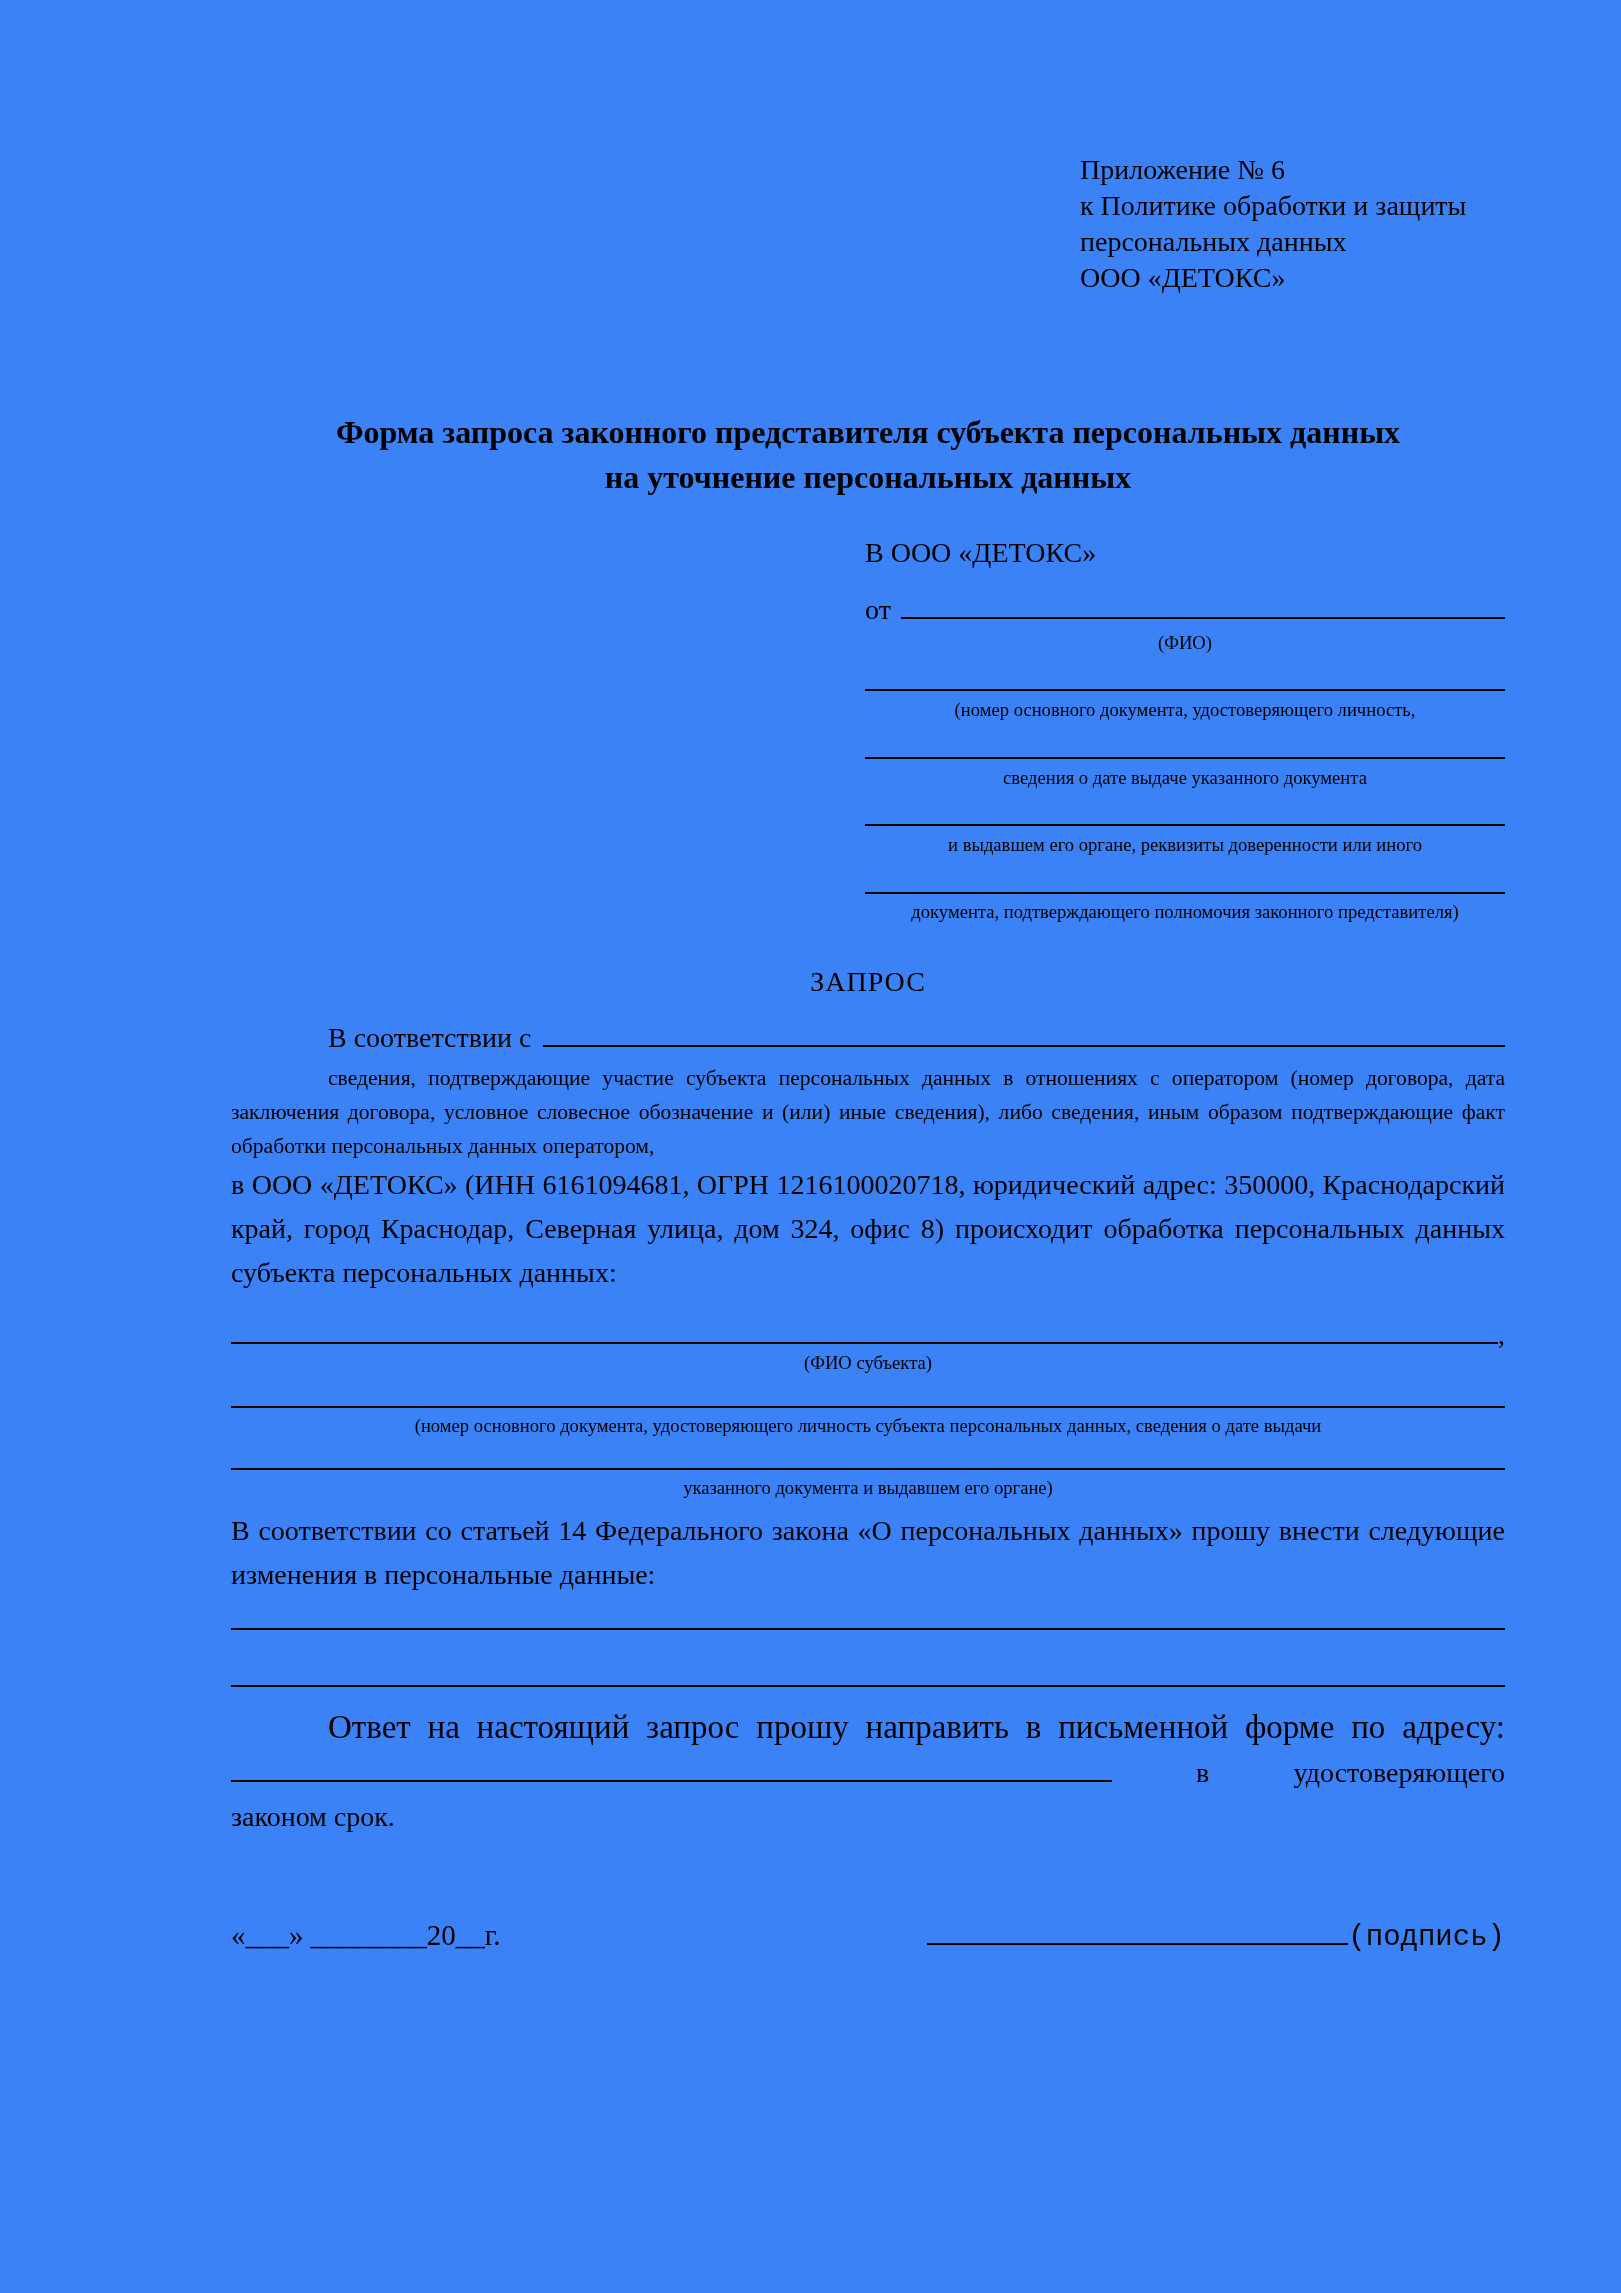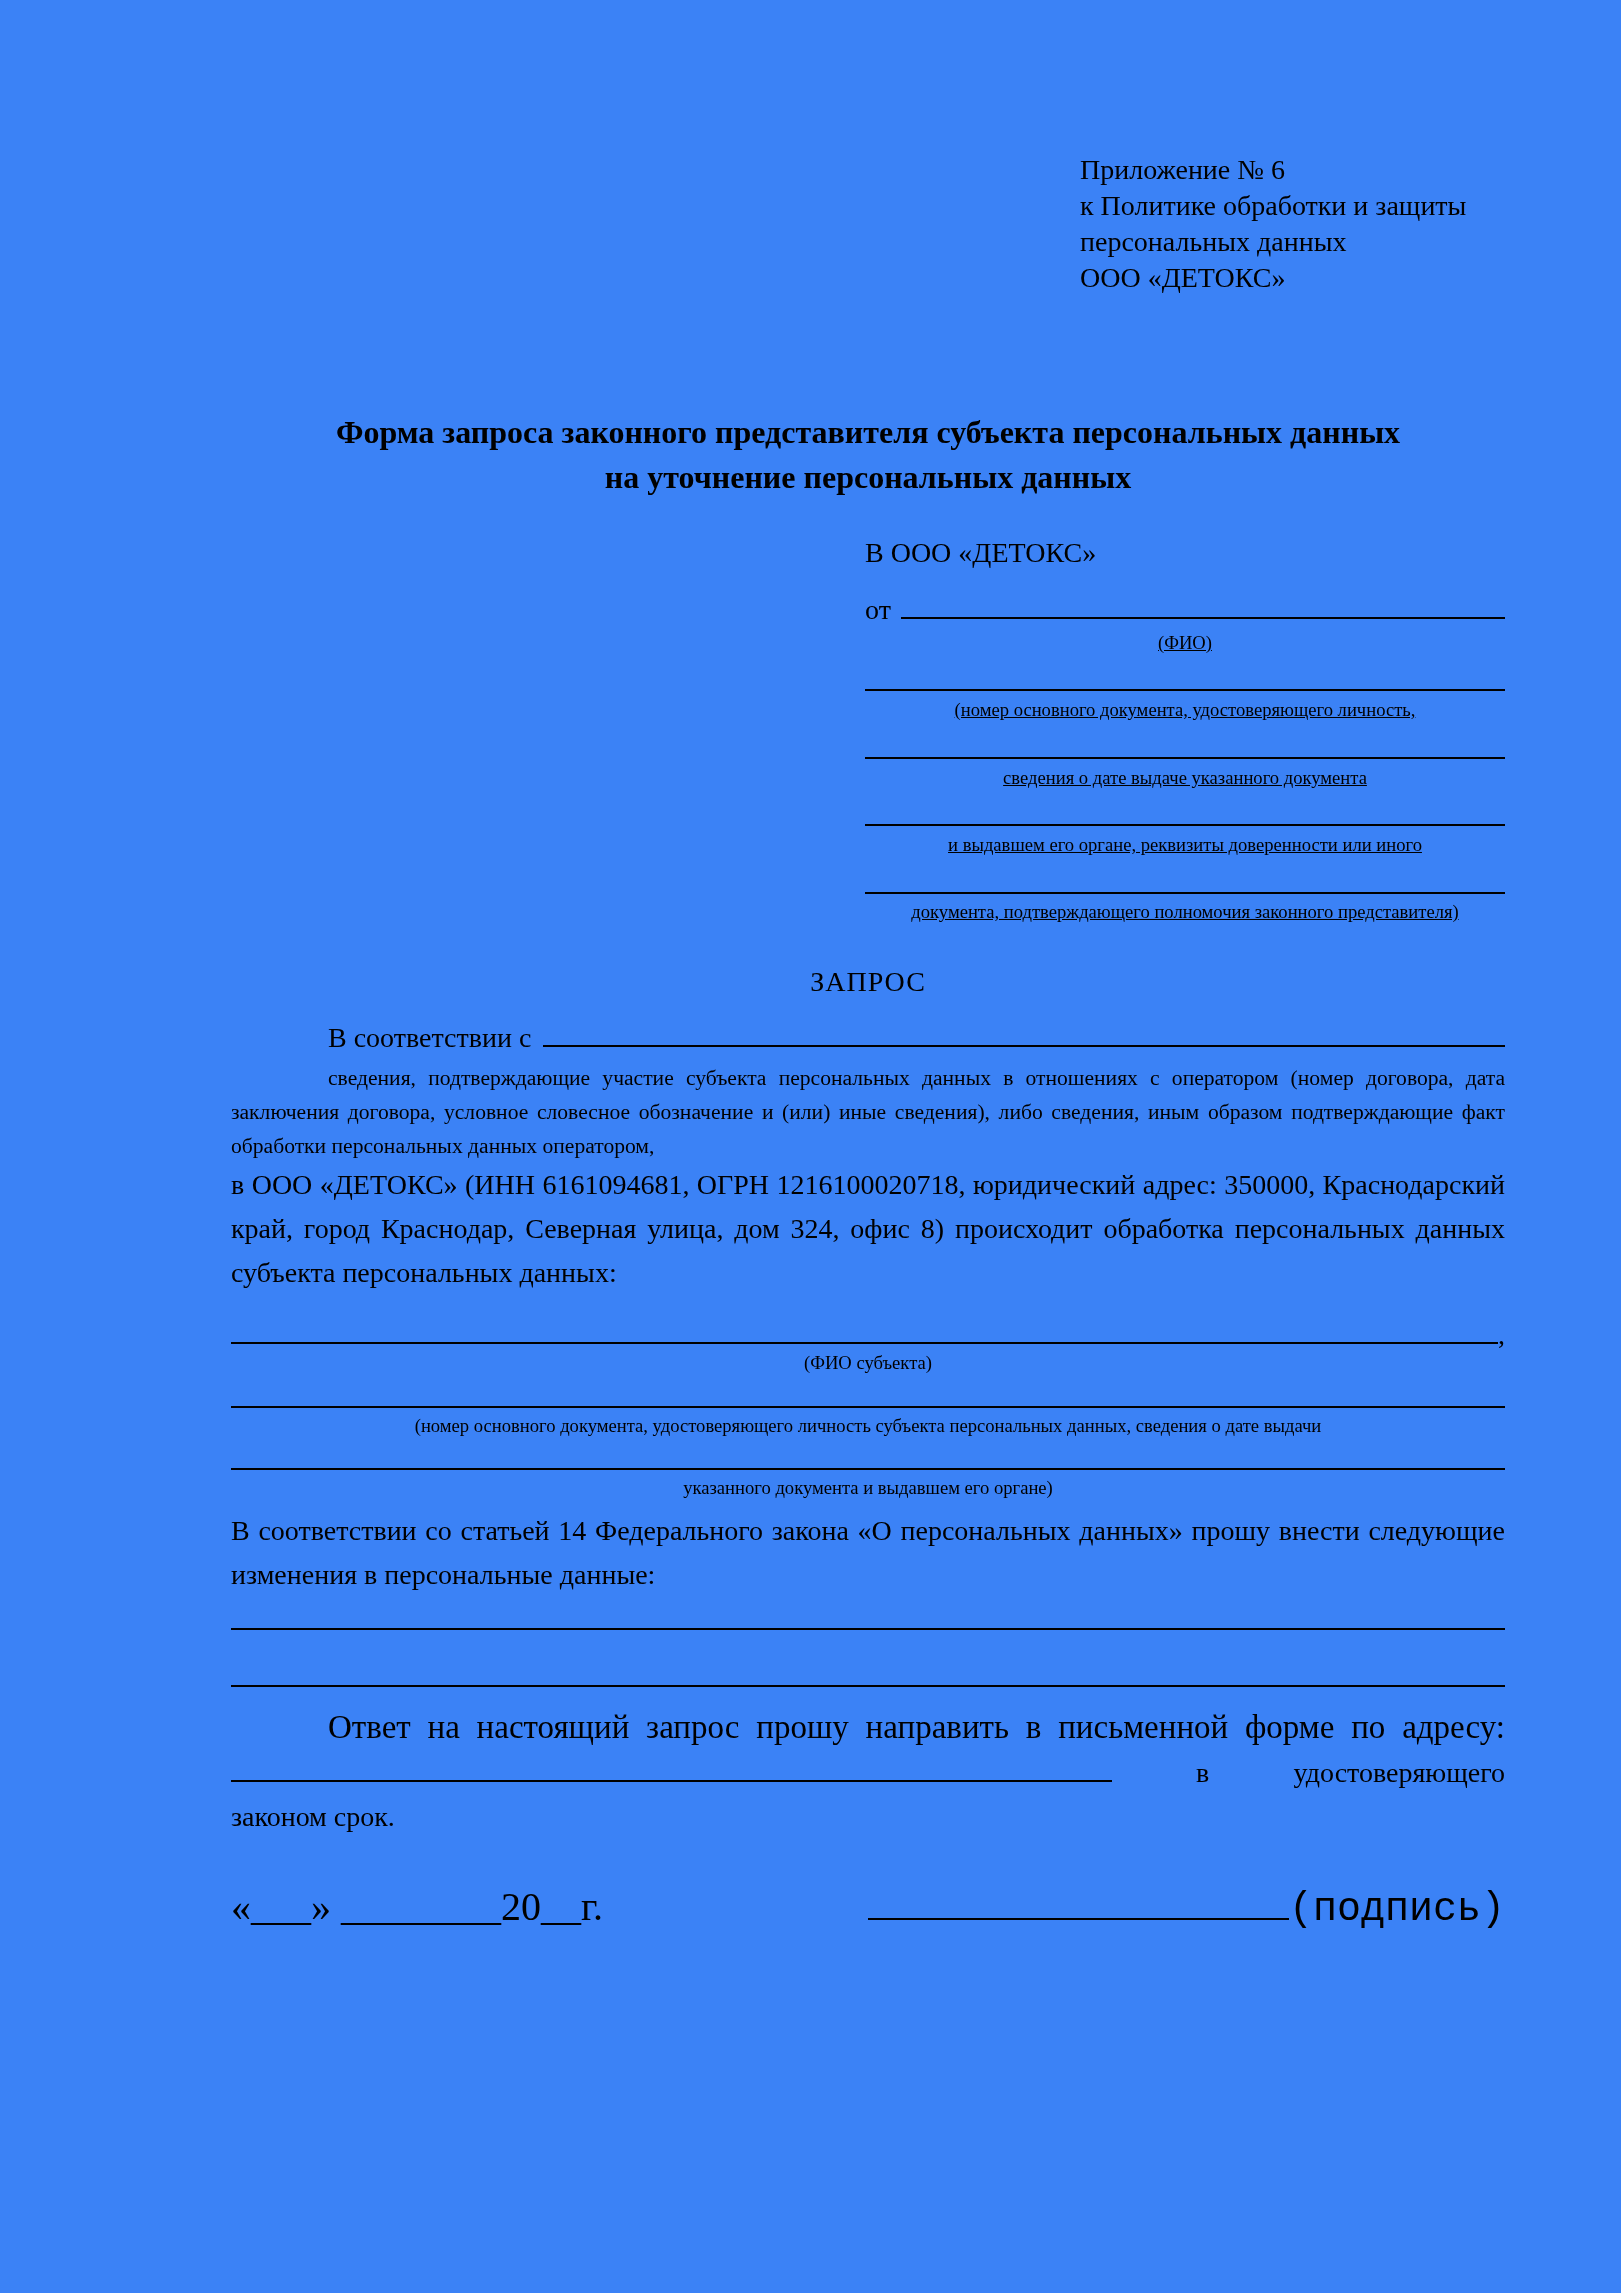--- a/index.html
+++ b/index.html
@@ -18,21 +18,21 @@
   .hdr{margin-left:849px;font-size:28px;line-height:36px;white-space:nowrap;}
   .title{margin-top:114px;text-align:center;font-weight:bold;font-size:32px;line-height:45px;}
   .addr{margin-top:35px;margin-left:634px;font-size:28px;line-height:36px;}
   .addr-to{white-space:nowrap;}
   .from-row{display:flex;align-items:baseline;margin-top:17px;}
   .from-row .lbl{flex:0 0 auto;padding-right:9.8px;}
   .uline{border-bottom:2.9px solid #000;}
   .flex1{flex:1 1 auto;}
   .from-row .uline{height:29px;}
   .cap{font-size:18.6px;line-height:23.5px;text-align:center;}
-  .addr .cap{margin-top:2.9px;text-decoration:underline;}
+  .addr .cap{margin-top:2.9px;}
   .blank-group{margin-top:35px;}
   .blank-group .uline{height:0;border-bottom:none;border-top:2.9px solid #000;}
   .blank-group .cap{margin-top:6.9px;white-space:nowrap;}
   .zapros{margin-top:39px;text-align:center;font-size:28px;line-height:37px;letter-spacing:1px;}
   .lead-row{display:flex;align-items:baseline;margin-top:13.7px;padding-left:97px;font-size:28px;}
   .lead-row .lbl{flex:0 0 auto;padding-right:11.8px;}
   .lead-row .uline{height:31px;}
   .note{margin-top:7.8px;font-size:21.6px;line-height:34px;text-align:justify;text-indent:97px;}
   .para{font-size:28px;line-height:44px;text-align:justify;}
   .subject-row{display:flex;align-items:baseline;margin-top:15.7px;font-size:28px;}
@@ -41,21 +41,21 @@
   .subj-line{margin-top:31px;border-top:2.9px solid #000;height:0;}
   .cap-wide{margin-top:5.9px;}
   .art{margin-top:9.8px;}
   .blank-line{border-top:2.9px solid #000;height:0;}
   .bl1{margin-top:31px;}
   .bl2{margin-top:55px;}
   .answer-p1{margin-top:17.6px;font-size:33px;line-height:44px;text-align:justify;text-align-last:justify;text-indent:97px;}
   .answer-row{display:flex;align-items:baseline;justify-content:space-between;font-size:28px;line-height:44px;}
   .answer-row .uline{width:881px;height:31px;}
   .answer-tail{font-size:28px;line-height:44px;}
-  .footer-row{display:flex;align-items:baseline;margin-top:44px;font-size:40px;}
+  .footer-row{display:flex;align-items:baseline;margin-top:73px;font-size:29px;}
   .footer-row .date{flex:0 0 auto;}
   .footer-row .sig-line{margin-left:auto;width:421px;height:31px;border-bottom:2.9px solid #000;}
   .footer-row .sig-cap{flex:0 0 auto;font-family:Liberation Mono, monospace;}
 </style>
 </head>
 <body>
 
 <div class="page">
   <div class="content">
 

